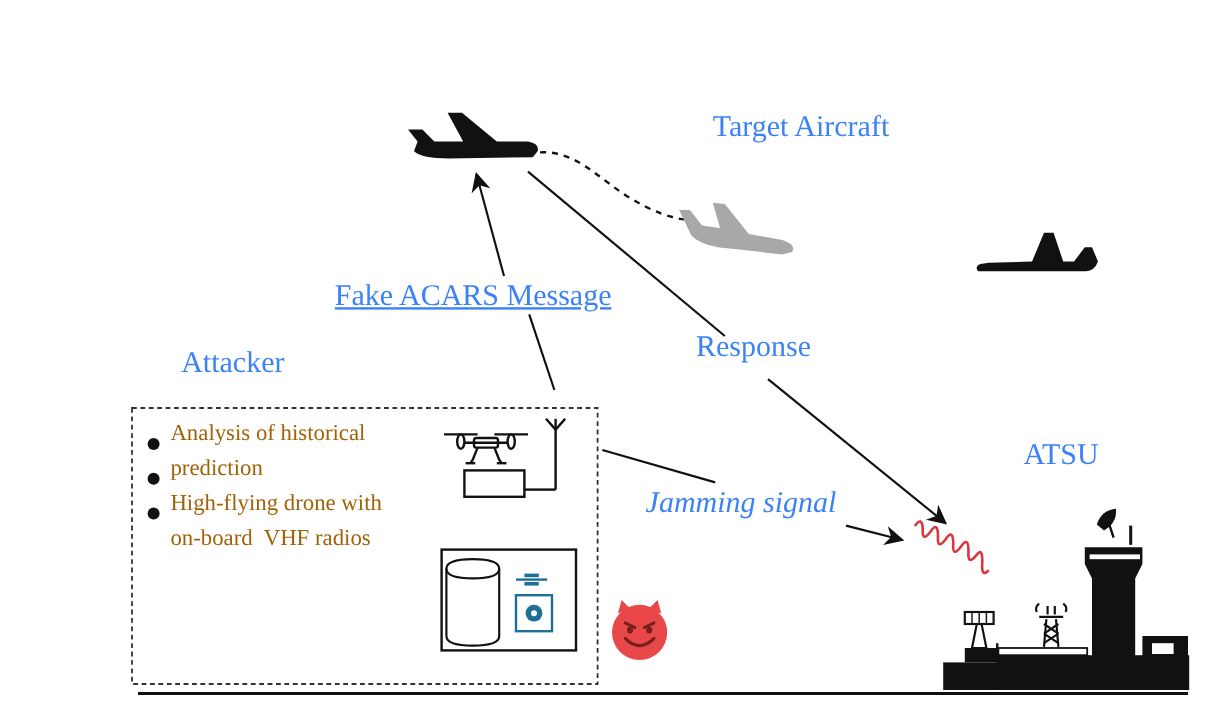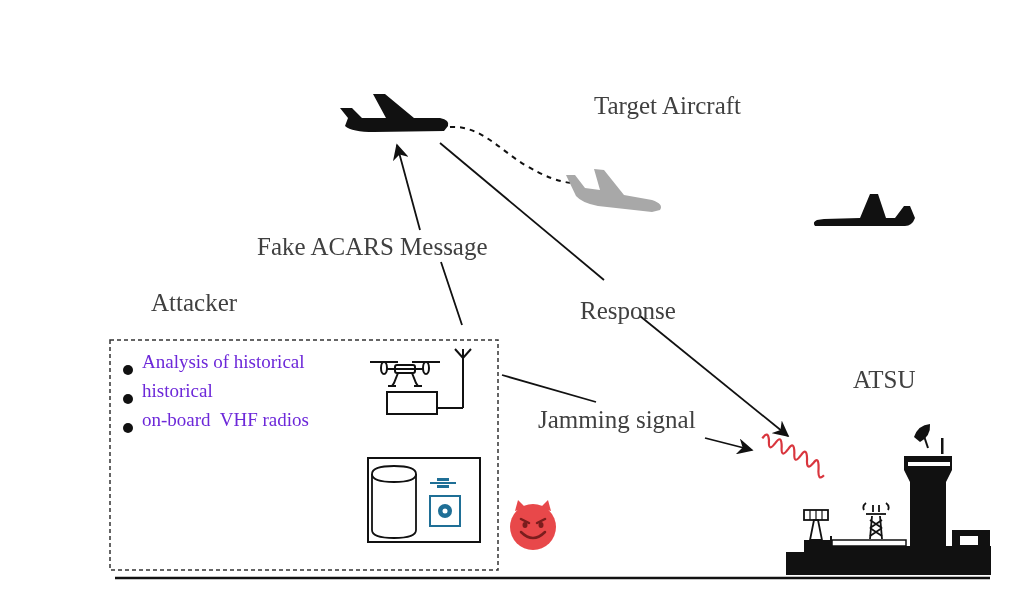--- a/index.html
+++ b/index.html
@@ -1,21 +1,21 @@
 <!DOCTYPE html>
 <html><head>
 <meta charset="utf-8">
 <style>
   html, body { margin: 0; padding: 0; background: #ffffff; }
   body { width: 1024px; height: 605px; position: relative; overflow: hidden;
          font-family: "Liberation Serif", "DejaVu Serif", serif; color: #111; }
-  .label { position: absolute; white-space: nowrap; color: #404040; line-height: 1; }
+  .label { position: absolute; white-space: nowrap; color: #3b82f6; line-height: 1; }
   .lbl-lg { font-size: 25px; }
   .bullet-list { position: absolute; left: 120px; top: 347px; margin: 0; padding: 0; list-style: none;
-                 font-size: 19px; line-height: 29px; color: #6d28d9; }
+                 font-size: 19px; line-height: 29px; color: #a16207; }
   .bullet-list li { position: relative; padding-left: 22px; }
   .bullet-list li::before { content: ""; position: absolute; left: 3px; top: 18px; width: 10px; height: 10px;
                  border-radius: 50%; background: #111; }
   svg.diagram { position: absolute; left: 0; top: 0; }
 </style>
 </head>
 <body>
 
 <svg class="diagram" width="1024" height="605" viewBox="0 0 1024 605" xmlns="http://www.w3.org/2000/svg">
   <defs>
@@ -128,29 +128,30 @@
     <line x1="810" y1="510" x2="810" y2="520" stroke="#111" stroke-width="1.2"></line>
     <line x1="816" y1="510" x2="816" y2="520" stroke="#111" stroke-width="1.2"></line>
     <line x1="822" y1="510" x2="822" y2="520" stroke="#111" stroke-width="1.2"></line>
     <path d="M814,520 L810,540 L822,540 L818,520 Z" fill="none" stroke="#111" stroke-width="1.8"></path>
     <rect x="804" y="540" width="26" height="12" fill="#111"></rect>
     <rect x="786" y="552" width="44" height="23" fill="#111"></rect>
   </g>
 </svg>
 
 <div class="label lbl-lg" style="left:594px; top:93px;">Target Aircraft</div>
-<div class="label lbl-lg" style="left:257px; top:234px;">Fake ACARS Message</div>
-<div class="label lbl-lg" style="left:580px; top:298px;text-align:right;">Response</div>
+<div class="label lbl-lg" style="left:279px; top:234px;text-decoration:underline;">Fake ACARS Message</div>
+<div class="label lbl-lg" style="left:580px; top:277px;text-align:right;">Response</div>
 <div class="label lbl-lg" style="left:151px; top:290px;text-align:right;">Attacker</div>
-<div class="label lbl-lg" style="left:538px; top:407px;">Jamming signal</div>
+<div class="label lbl-lg" style="left:538px; top:407px;font-style:italic;">Jamming signal</div>
 <div class="label lbl-lg" style="left:853px; top:367px;">ATSU</div>
 
 <ul class="bullet-list">
   <li>
     <div>Analysis of historical</div>
   </li>
   <li>
-    <div>historical</div>
+    <div>prediction</div>
   </li>
   <li>
+    <div>High-flying drone with</div>
     <div style="white-space:pre;font-family:Liberation Serif, serif;">on-board  VHF radios</div>
   </li>
 </ul>
 
 </body></html>

